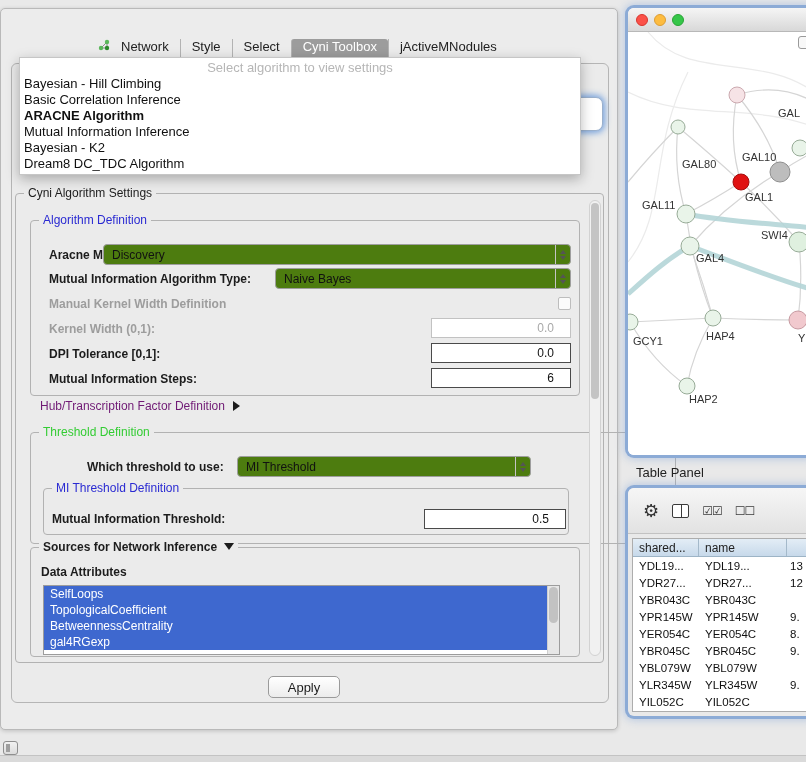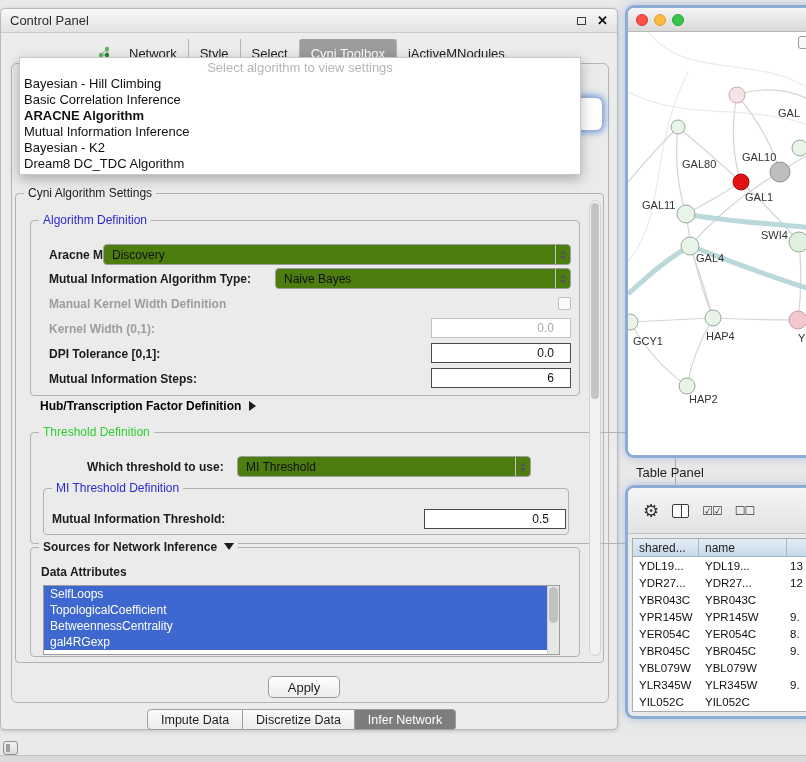--- a/index.html
+++ b/index.html
@@ -25,36 +25,36 @@
   .tri-right{display:inline-block;width:0;height:0;border-top:5px solid transparent;border-bottom:5px solid transparent;border-left:7px solid #1c1c1c;margin-left:8px;vertical-align:-1px}
   .tri-down{display:inline-block;width:0;height:0;border-left:5px solid transparent;border-right:5px solid transparent;border-top:7px solid #1c1c1c;margin-left:7px;vertical-align:1px}
 
   
   #control-panel{left:0;top:8px;width:618px;height:722px}
   .cp-titlebar{position:absolute;left:0;top:0;right:0;height:24px;background:linear-gradient(#f8f8f8,#e2e2e2);border-bottom:1px solid #cdcdcd;border-radius:5px 5px 0 0;display:flex;align-items:center;padding:0 9px;font-size:13px;color:#2c2c2c}
   .cp-title{flex:1}
   .tb-float{width:9px;height:8px;border:1px solid #3c3c3c;margin-right:11px}
   .tb-close{font-size:13px;font-weight:bold;color:#111;line-height:1}
   #cp-tabs{position:absolute;left:86px;top:30px;height:22px;display:flex;font-size:13px;color:#222;align-items:stretch}
-  .cp-tab{display:flex;align-items:flex-end;gap:19px;padding:0 11px;background:transparent}
+  .cp-tab{display:flex;align-items:flex-start;gap:11px;padding:0 11px;background:transparent}
   .cp-tab + .cp-tab{border-left:1px solid #b3b3b3}
   .cp-tab.active{background:#9c9c9c;color:#fff;border-radius:3px 3px 0 0}
   #cp-inner{position:absolute;left:10px;top:54px;width:598px;height:640px;background:#ebebeb;border:1px solid #b5b5b5;border-radius:6px}
   #hidden-combo{position:absolute;left:556px;top:88px;width:46px;height:34px;background:#fff;border:1px solid #9ab0cc;border-radius:7px;box-shadow:0 0 6px 2px rgba(100,150,220,.85)}
 
   
   #algo-popup{position:absolute;left:18px;top:48px;width:562px;background:#fff;border:1px solid #c6c6c6;box-shadow:0 4px 12px rgba(0,0,0,.28);padding:2px 0;z-index:10}
   .popup-placeholder{text-align:center;color:#b6b6b6;font-size:13px;height:16px;line-height:16px}
   .popup-item{font-size:13px;height:16px;line-height:16px;padding:0 4px;color:#101010;white-space:nowrap}
   .popup-item.bold{font-weight:bold}
 
   
   #settings-group{left:14px;top:184px;width:589px;height:470px;background:#ebebeb}
   #algo-group{left:14px;top:26px;width:550px;height:176px}
-  #hub-row{position:absolute;left:24px;top:204px;font-size:12px;font-weight:bold;color:#000000;height:16px;line-height:16px}
+  #hub-row{position:absolute;left:24px;top:204px;font-size:12px;font-weight:normal;color:#701a75;height:16px;line-height:16px}
   #threshold-group{left:14px;top:238px;width:646px;height:112px}
   #mi-group{left:12px;top:55px;width:526px;height:47px}
   #sources-group{left:14px;top:353px;width:550px;height:110px}
   #sources-group>.legend{font-weight:bold}
   #attr-list{position:absolute;left:12px;top:37px;width:517px;height:70px;background:#fff;border:1px solid #9c9c9c;overflow:hidden}
   .attr-item{height:16px;line-height:16px;font-size:12px;color:#fff;background:#3e68cf;padding-left:6px;width:calc(100% - 12px);white-space:nowrap;overflow:hidden}
   #attr-scroll{position:absolute;right:0;top:0;width:12px;height:100%;background:#e7e7e7;border-left:1px solid #cfcfcf}
   #attr-scroll .thumb{margin:1px;height:36px;background:#c2c2c2;border-radius:5px}
   #settings-scrollbar{position:absolute;left:573px;top:6px;width:12px;height:456px;background:#f1f1f1;border:1px solid #d2d2d2;border-radius:6px}
   #settings-scrollbar .thumb{position:absolute;left:1px;top:2px;width:8px;height:196px;background:#c4c4c4;border-radius:5px}
@@ -104,25 +104,20 @@
 </style>
 </head>
 <body>
 
 <div id="desktop">
 
   <div id="bottom-band"></div>
   <div id="mini-panel-icon"></div>
 
   <div id="control-panel" class="win">
-    <div class="cp-titlebar">
-      <span class="cp-title">Control Panel</span>
-      <span class="tb-float"></span>
-      <span class="tb-close">✕</span>
-    </div>
 
     <div id="cp-tabs">
         <div class="cp-tab">
           <span><svg width="12" height="12">
               <path d="M3,9 L9,3 L9,9 Z" stroke="#8a8a8a" stroke-width="1" fill="none"></path>
               <circle cx="3" cy="9" r="2.2" fill="#5cb85c"></circle>
               <circle cx="9" cy="3" r="2.2" fill="#5cb85c"></circle>
               <circle cx="9" cy="9" r="2.2" fill="#2e8b2e"></circle>
             </svg></span>
           <span>Network</span>
@@ -230,25 +225,20 @@
           <div class="popup-item">Bayesian - Hill Climbing</div>
           <div class="popup-item">Basic Correlation Inference</div>
           <div class="popup-item bold">ARACNE Algorithm</div>
           <div class="popup-item">Mutual Information Inference</div>
           <div class="popup-item">Bayesian - K2</div>
           <div class="popup-item">Dream8 DC_TDC Algorithm</div>
         </div>
     </div>
 
     <button id="apply-btn">Apply</button>
-    <div id="bottom-tabs">
-        <div class="bottom-tab">Impute Data</div>
-        <div class="bottom-tab">Discretize Data</div>
-        <div class="bottom-tab active">Infer Network</div>
-      </div>
   </div>
 
   <div id="network-window">
     <div class="mac-titlebar">
       <span class="traffic red"></span>
       <span class="traffic yellow"></span>
       <span class="traffic green"></span>
     </div>
     <div id="network-canvas">
       <svg id="network-graph" width="186" height="423" viewBox="0 0 186 423">

